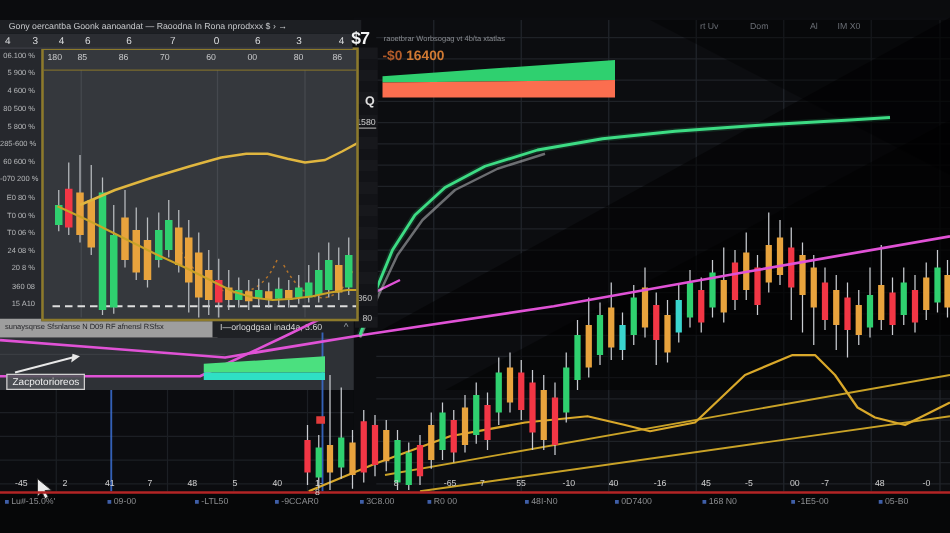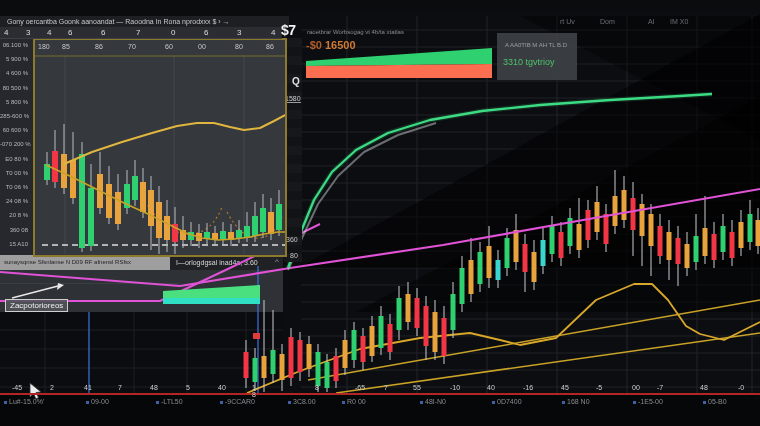--- a/index.html
+++ b/index.html
@@ -356,31 +356,27 @@
       <span class="numtick" style="left: 68px;">6</span>
       <span class="numtick" style="left: 101px;">6</span>
       <span class="numtick" style="left: 136px;">7</span>
       <span class="numtick" style="left: 171px;">0</span>
       <span class="numtick" style="left: 204px;">6</span>
       <span class="numtick" style="left: 237px;">3</span>
       <span class="numtick" style="left: 271px;">4</span>
     </div>
   <div class="abs" id="big-price">$7</div>
   <div class="abs" id="subheader-text">raoetbrar Worbsogag vt 4b/ta xtatlas</div>
-  <div class="abs" id="orange-label">-$0 <b>16500</b></div>
+  <div class="abs" id="orange-label">-$0 <b>16400</b></div>
   <div class="abs" id="right-menu">
       <span class="menu-item" style="left: 4px;">rt Uv</span>
       <span class="menu-item" style="left: 44px;">Dom</span>
       <span class="menu-item" style="left: 92px;">Al</span>
       <span class="menu-item" style="left: 114px;">IM X0</span>
     </div>
-  <div class="abs" id="info-panel">
-    <div class="small">A AA0TIB M AH TL B.D</div>
-    <div class="green">3310 tgvtrioy</div>
-  </div>
   <div class="abs" id="labelbar-caret">^</div>
 
   <div class="abs" id="annotation-chip">Zacpotorioreos</div>
 
   <div class="abs" id="axis-line"></div>
   <div class="abs" id="xticks">
       <span class="xtick abs" style="left: 12px; top: 384px;">-45</span>
       <span class="xtick abs" style="left: 50px; top: 384px;">2</span>
       <span class="xtick abs" style="left: 84px; top: 384px;">41</span>
       <span class="xtick abs" style="left: 118px; top: 384px;">7</span>

